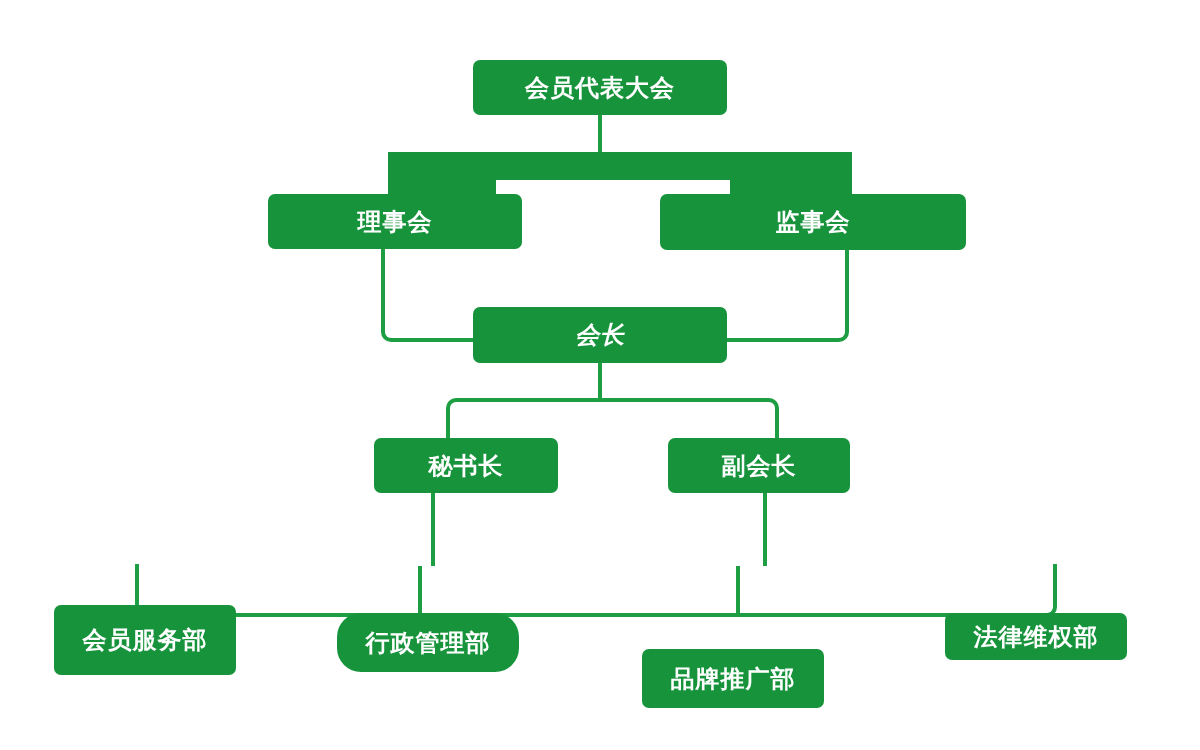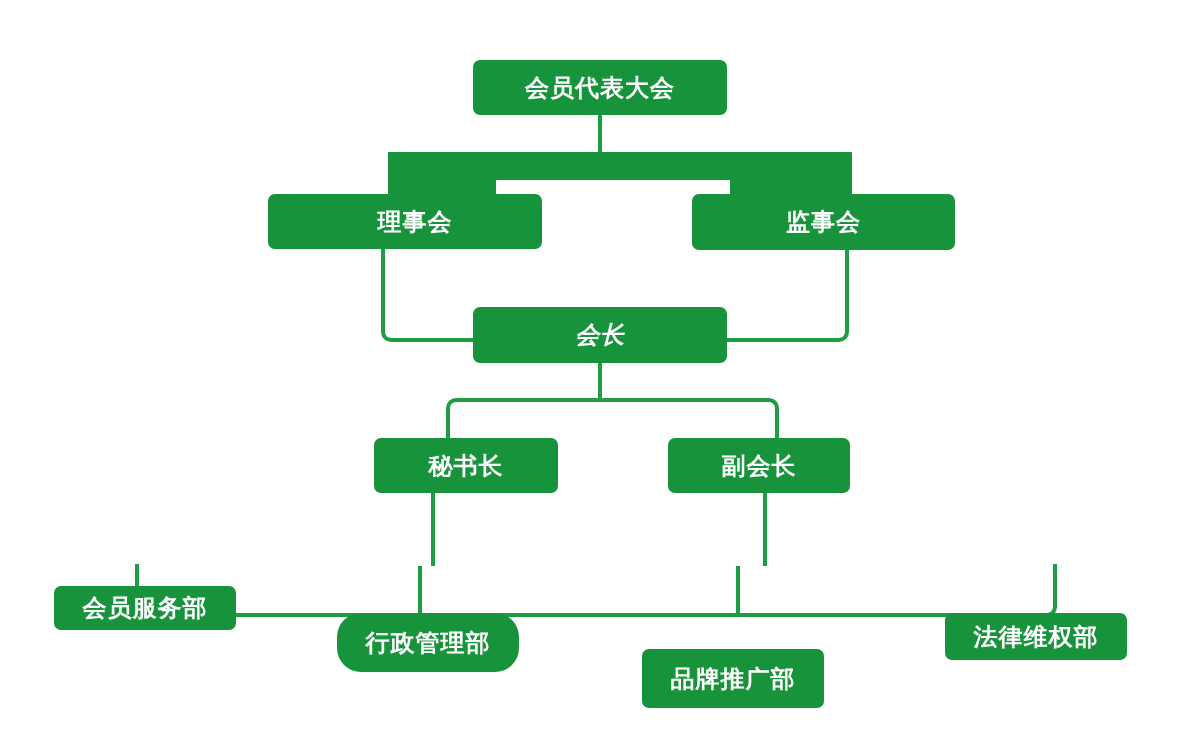--- a/index.html
+++ b/index.html
@@ -55,31 +55,31 @@
 
   <div class="vline" style="left:431px;top:493px;height:73px;"></div>
   <div class="vline" style="left:763px;top:493px;height:73px;"></div>
 
   <div class="bracket" style="left:135px;top:564px;width:914px;height:49px;border-top-left-radius:10px;border-top-right-radius:10px;transform:scaleY(-1);"></div>
   <div class="vline" style="left:418px;top:566px;height:47px;"></div>
   <div class="vline" style="left:736px;top:566px;height:47px;"></div>
 
   <div class="node" style="left:473px;top:53px;width:254px;height:55px;margin-top:7px;">会员代表大会</div>
 
-  <div class="node" style="left:268px;top:194px;width:254px;height:55px;padding-left:20px;">理事会</div>
+  <div class="node" style="left:268px;top:194px;width:254px;height:55px;">理事会</div>
 
-  <div class="node" style="left:692px;top:194px;width:263px;height:56px;">监事会</div>
+  <div class="node" style="left:660px;top:194px;width:306px;height:56px;">监事会</div>
 
   <div class="node" style="left:473px;top:307px;width:254px;height:56px;font-style:italic;">会长</div>
 
   <div class="node" style="left:374px;top:438px;width:184px;height:55px;">秘书长</div>
 
   <div class="node" style="left:668px;top:438px;width:182px;height:55px;">副会长</div>
 
-  <div class="node" style="left:54px;top:586px;width:182px;height:44px;">会员服务部</div>
+  <div class="node" style="left:54px;top:605px;width:182px;height:70px;">会员服务部</div>
 
   <div class="node" style="left:337px;top:613px;width:182px;height:59px;border-radius:24px;">行政管理部</div>
 
   <div class="node" style="left:642px;top:649px;width:182px;height:59px;">品牌推广部</div>
 
   <div class="node" style="left:945px;top:613px;width:182px;height:47px;">法律维权部</div>
 
 </div>
 
 </body></html>

